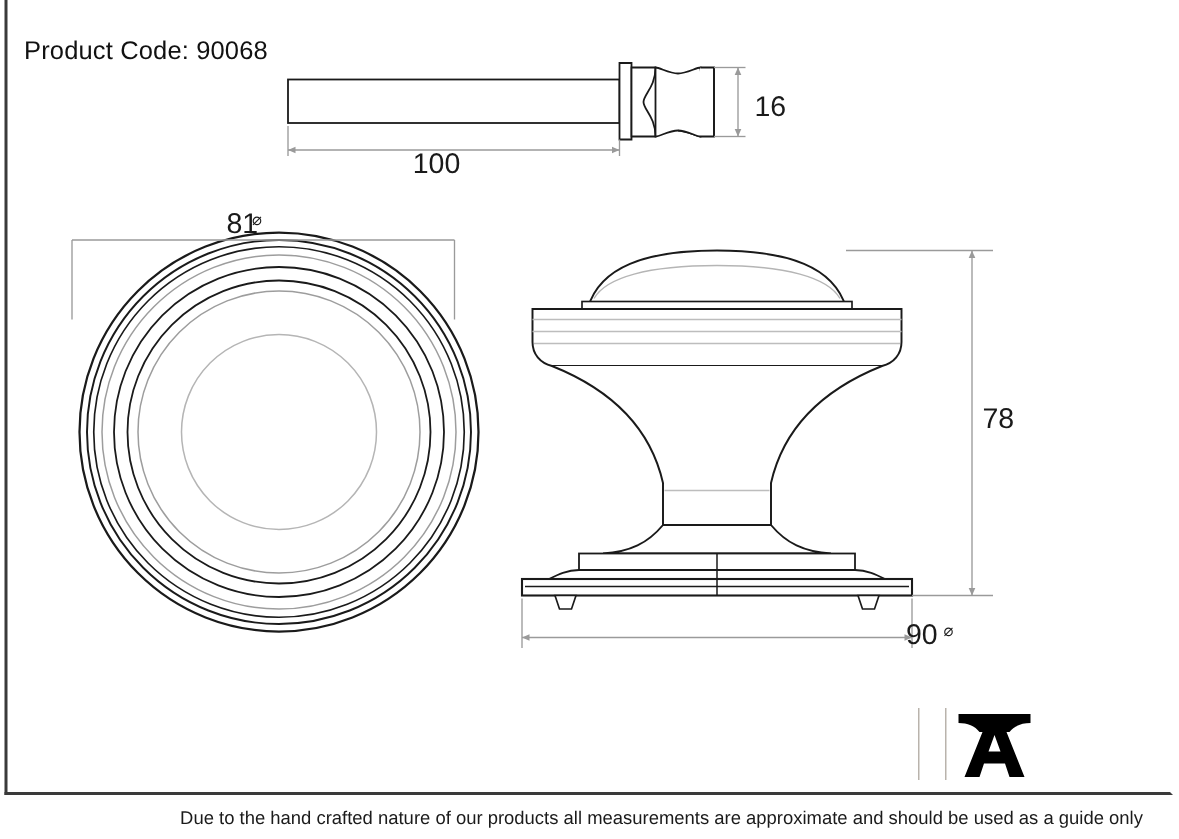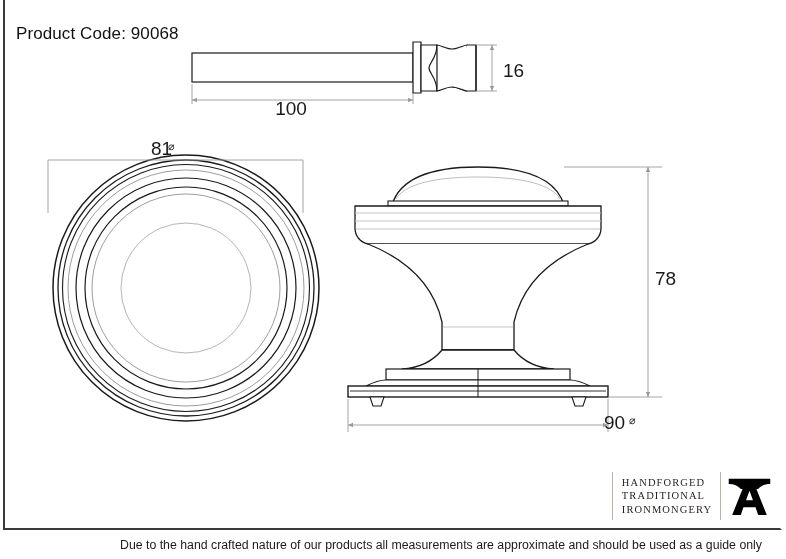--- a/index.html
+++ b/index.html
@@ -219,25 +219,20 @@
     <text class="dimtext-sm" x="168" y="150">⌀</text>
 
     <text class="dimtext" x="655" y="285">78</text>
 
     <text class="dimtext" x="604" y="429">90</text>
     <text class="dimtext-sm" x="629" y="424">⌀</text>
   </svg>
 
   <div id="logo-block">
     <div id="logo-rule-left"></div>
-    <div id="logo-words">
-      <div>HANDFORGED</div>
-      <div>TRADITIONAL</div>
-      <div>IRONMONGERY</div>
-    </div>
     <div id="logo-rule-right"></div>
     <svg id="logo-mark" viewBox="0 0 52 50">
       <path d="M2,5 L50,5 L50,11 C44,11 39,13 36,17 L34,17 L46,47 L36,47 L33,38 L19,38 L16,47 L6,47
                L18,17 L16,17 C13,13 8,11 2,11 Z M22,30 L30,30 L26,19 Z" fill="#000000"></path>
     </svg>
   </div>
 
   <div id="footer-note">Due to the hand crafted nature of our products all measurements are approximate and should be used as a guide only</div>
 
 </div>

